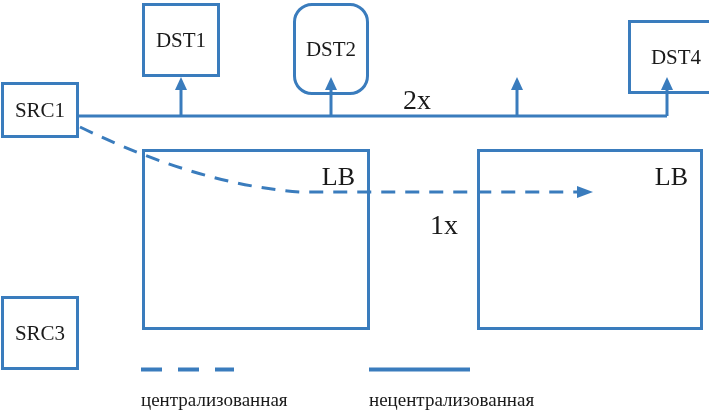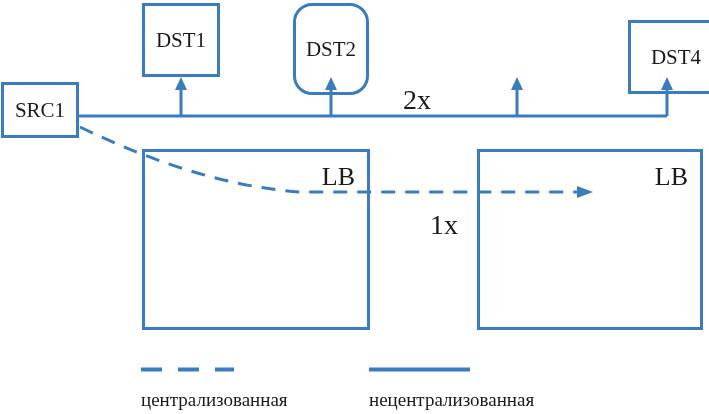--- a/index.html
+++ b/index.html
@@ -87,20 +87,23 @@
   <div class="node" style="left:293px; top:3px; width:76px; height:92px;border-radius:19px;">
     <span>DST2</span>
   </div>
   <div class="node" style="left:628px; top:20px; width:96px; height:74px;">
     <span>DST4</span>
   </div>
 
   <div class="node" style="left:1px; top:82px; width:78px; height:56px;">
     <span>SRC1</span>
   </div>
+  <div class="node" style="left:1px; top:296px; width:78px; height:74px;">
+    <span>SRC3</span>
+  </div>
 
   <div class="lb-box" style="left:142px; top:149px; width:228px; height:181px;">
     <span class="lb-label">LB</span>
   </div>
   <div class="lb-box" style="left:477px; top:149px; width:226px; height:181px;">
     <span class="lb-label">LB</span>
   </div>
 
   <div class="flow-label" style="left:403px; top:84px;">2x</div>
   <div class="flow-label" style="left:404px; top:209px;margin-left:26px;">1x</div>

